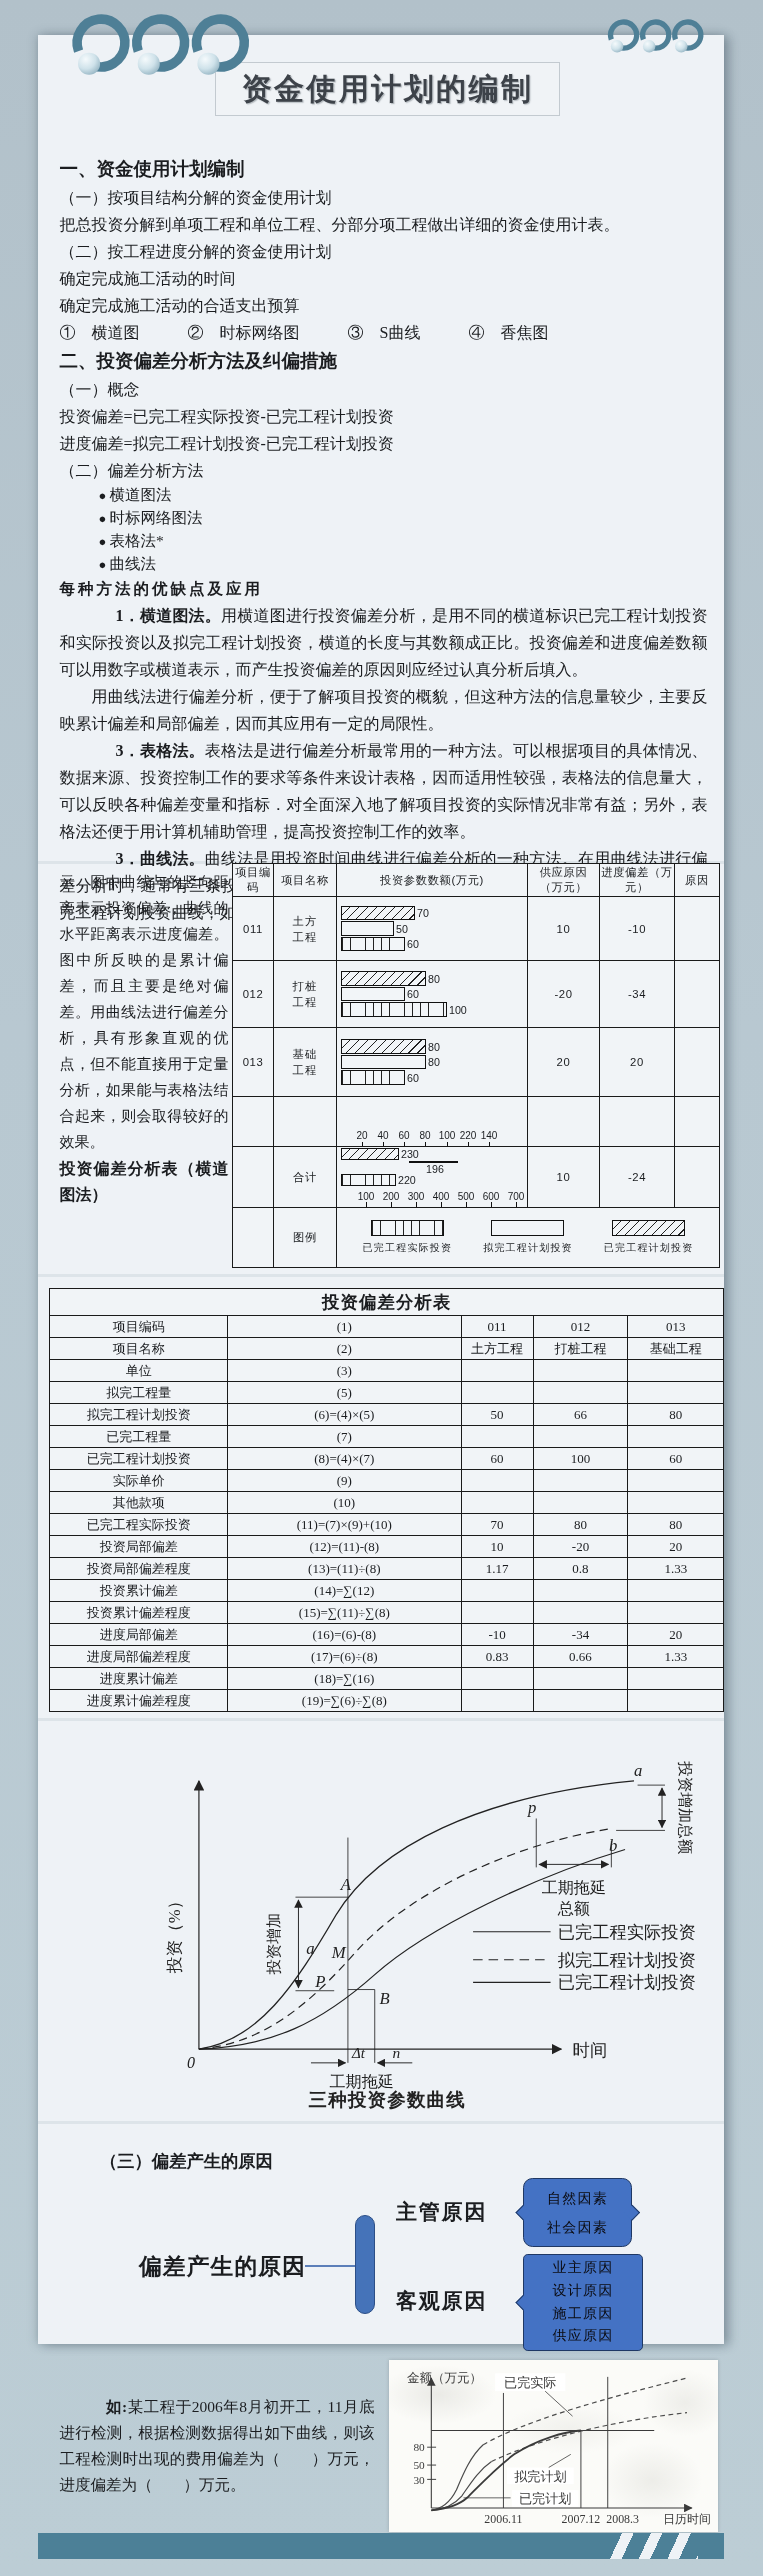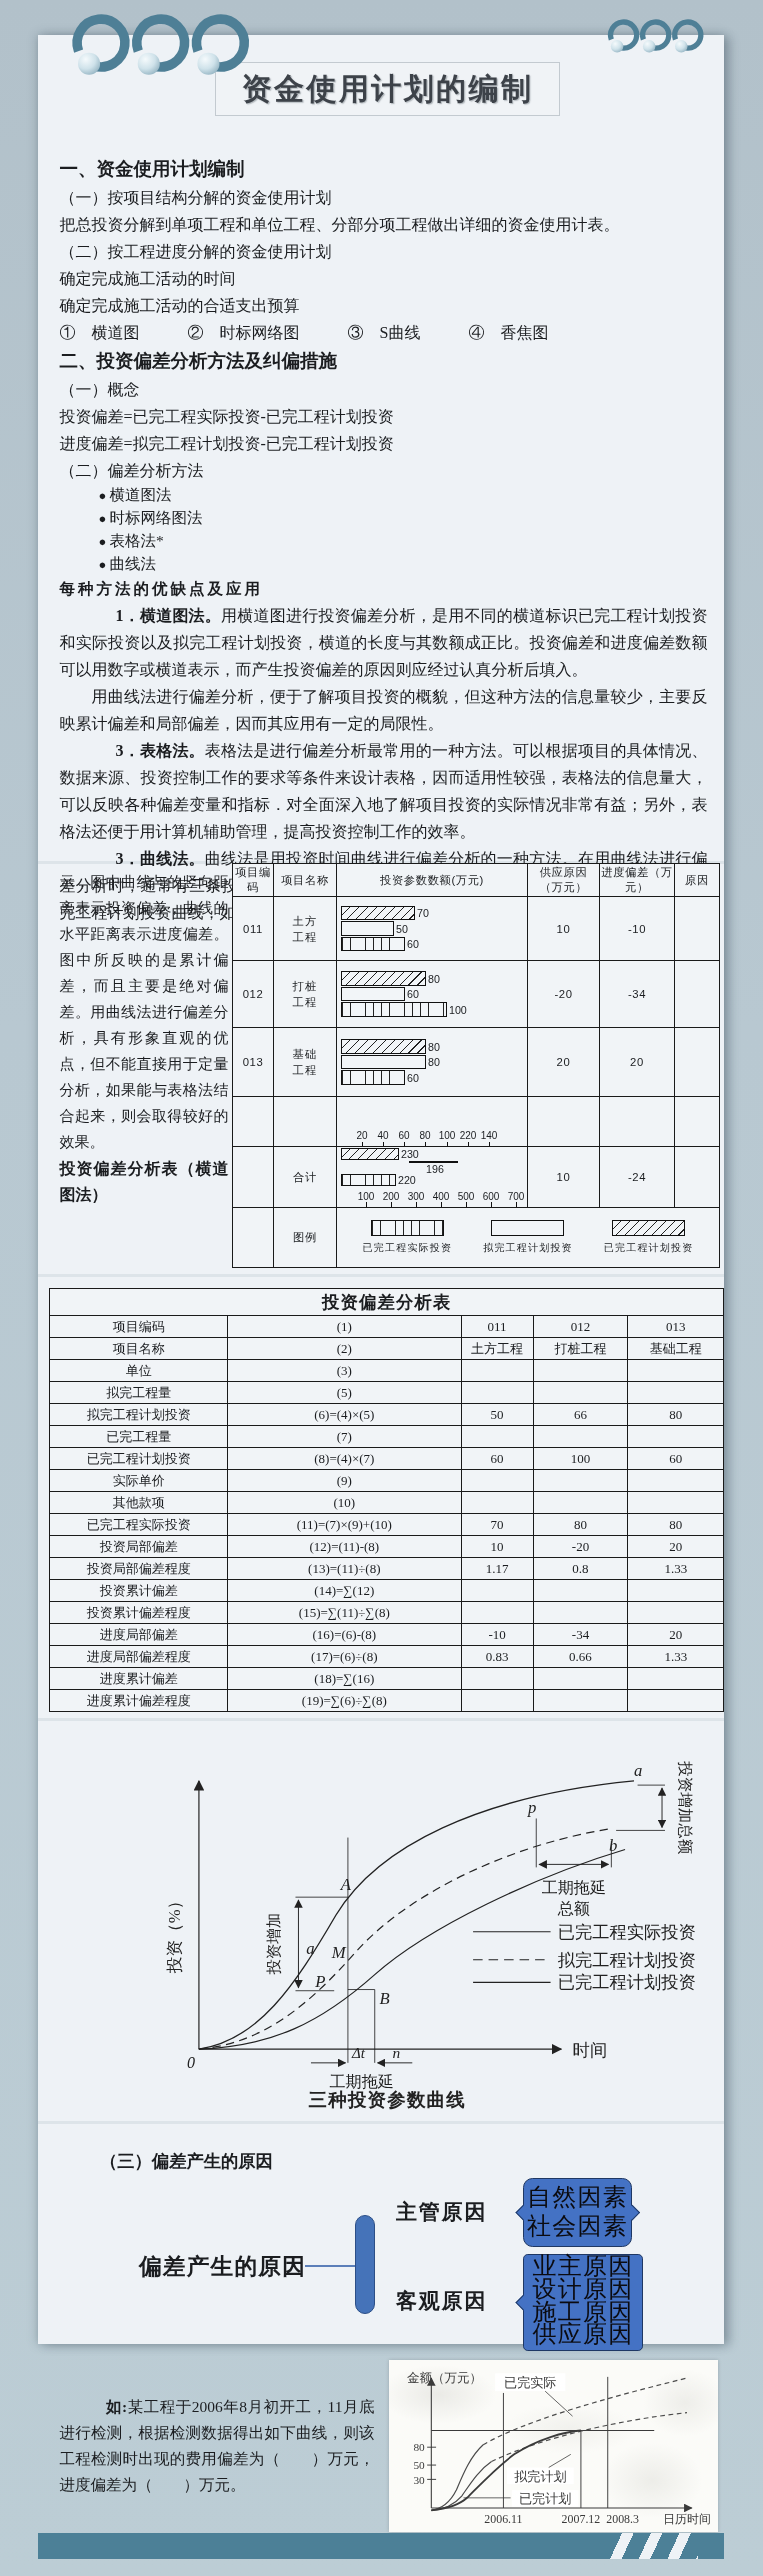--- a/index.html
+++ b/index.html
@@ -73,21 +73,21 @@
   .root-label{position:absolute;left:95px;top:2216px;width:179px;text-align:center;
               font-size:22.7px;font-weight:bold;letter-spacing:1.2px;}
   .connector{position:absolute;left:267px;top:2230px;width:50px;height:1.8px;background:#5b7fb9;}
   .pill{position:absolute;left:317px;top:2180px;width:19.7px;height:99px;border-radius:10px;
         background:#4573b9;border:1.2px solid #2c4f87;box-sizing:border-box;}
   .branch{position:absolute;font-size:21px;font-weight:bold;letter-spacing:1.8px;}
   .b-subj{left:358px;top:2163px;}
   .b-obj{left:358px;top:2252px;}
   .factor-box{position:absolute;background:#4472c4;border:1.2px solid #1f3864;color:#0b0b10;
               display:flex;flex-direction:column;justify-content:center;align-items:center;
-              font-size:24px;letter-spacing:1.2px;font-family:Liberation Mono, monospace;}
+              font-size:14px;letter-spacing:1.2px;}
   .fb1{left:485px;top:2143px;width:107px;height:67px;border-radius:9.5px;line-height:29px;}
   .fb2{left:485px;top:2219px;width:118px;height:95px;border-radius:4.8px;line-height:22.7px;}
   .tip{position:absolute;width:9.5px;height:9.5px;background:#4472c4;border:1.2px solid #1f3864;
        transform:rotate(45deg);top:50%;margin-top:-5.4px;}
   .tip-l{left:-6px;border-right:none;border-top:none;}
   .tip-r{right:-6px;border-left:none;border-bottom:none;}
 
   
   .example{position:absolute;left:21.5px;top:2343px;width:315px;font-size:15.5px;line-height:26px;
            text-align:justify;text-indent:3em;}

